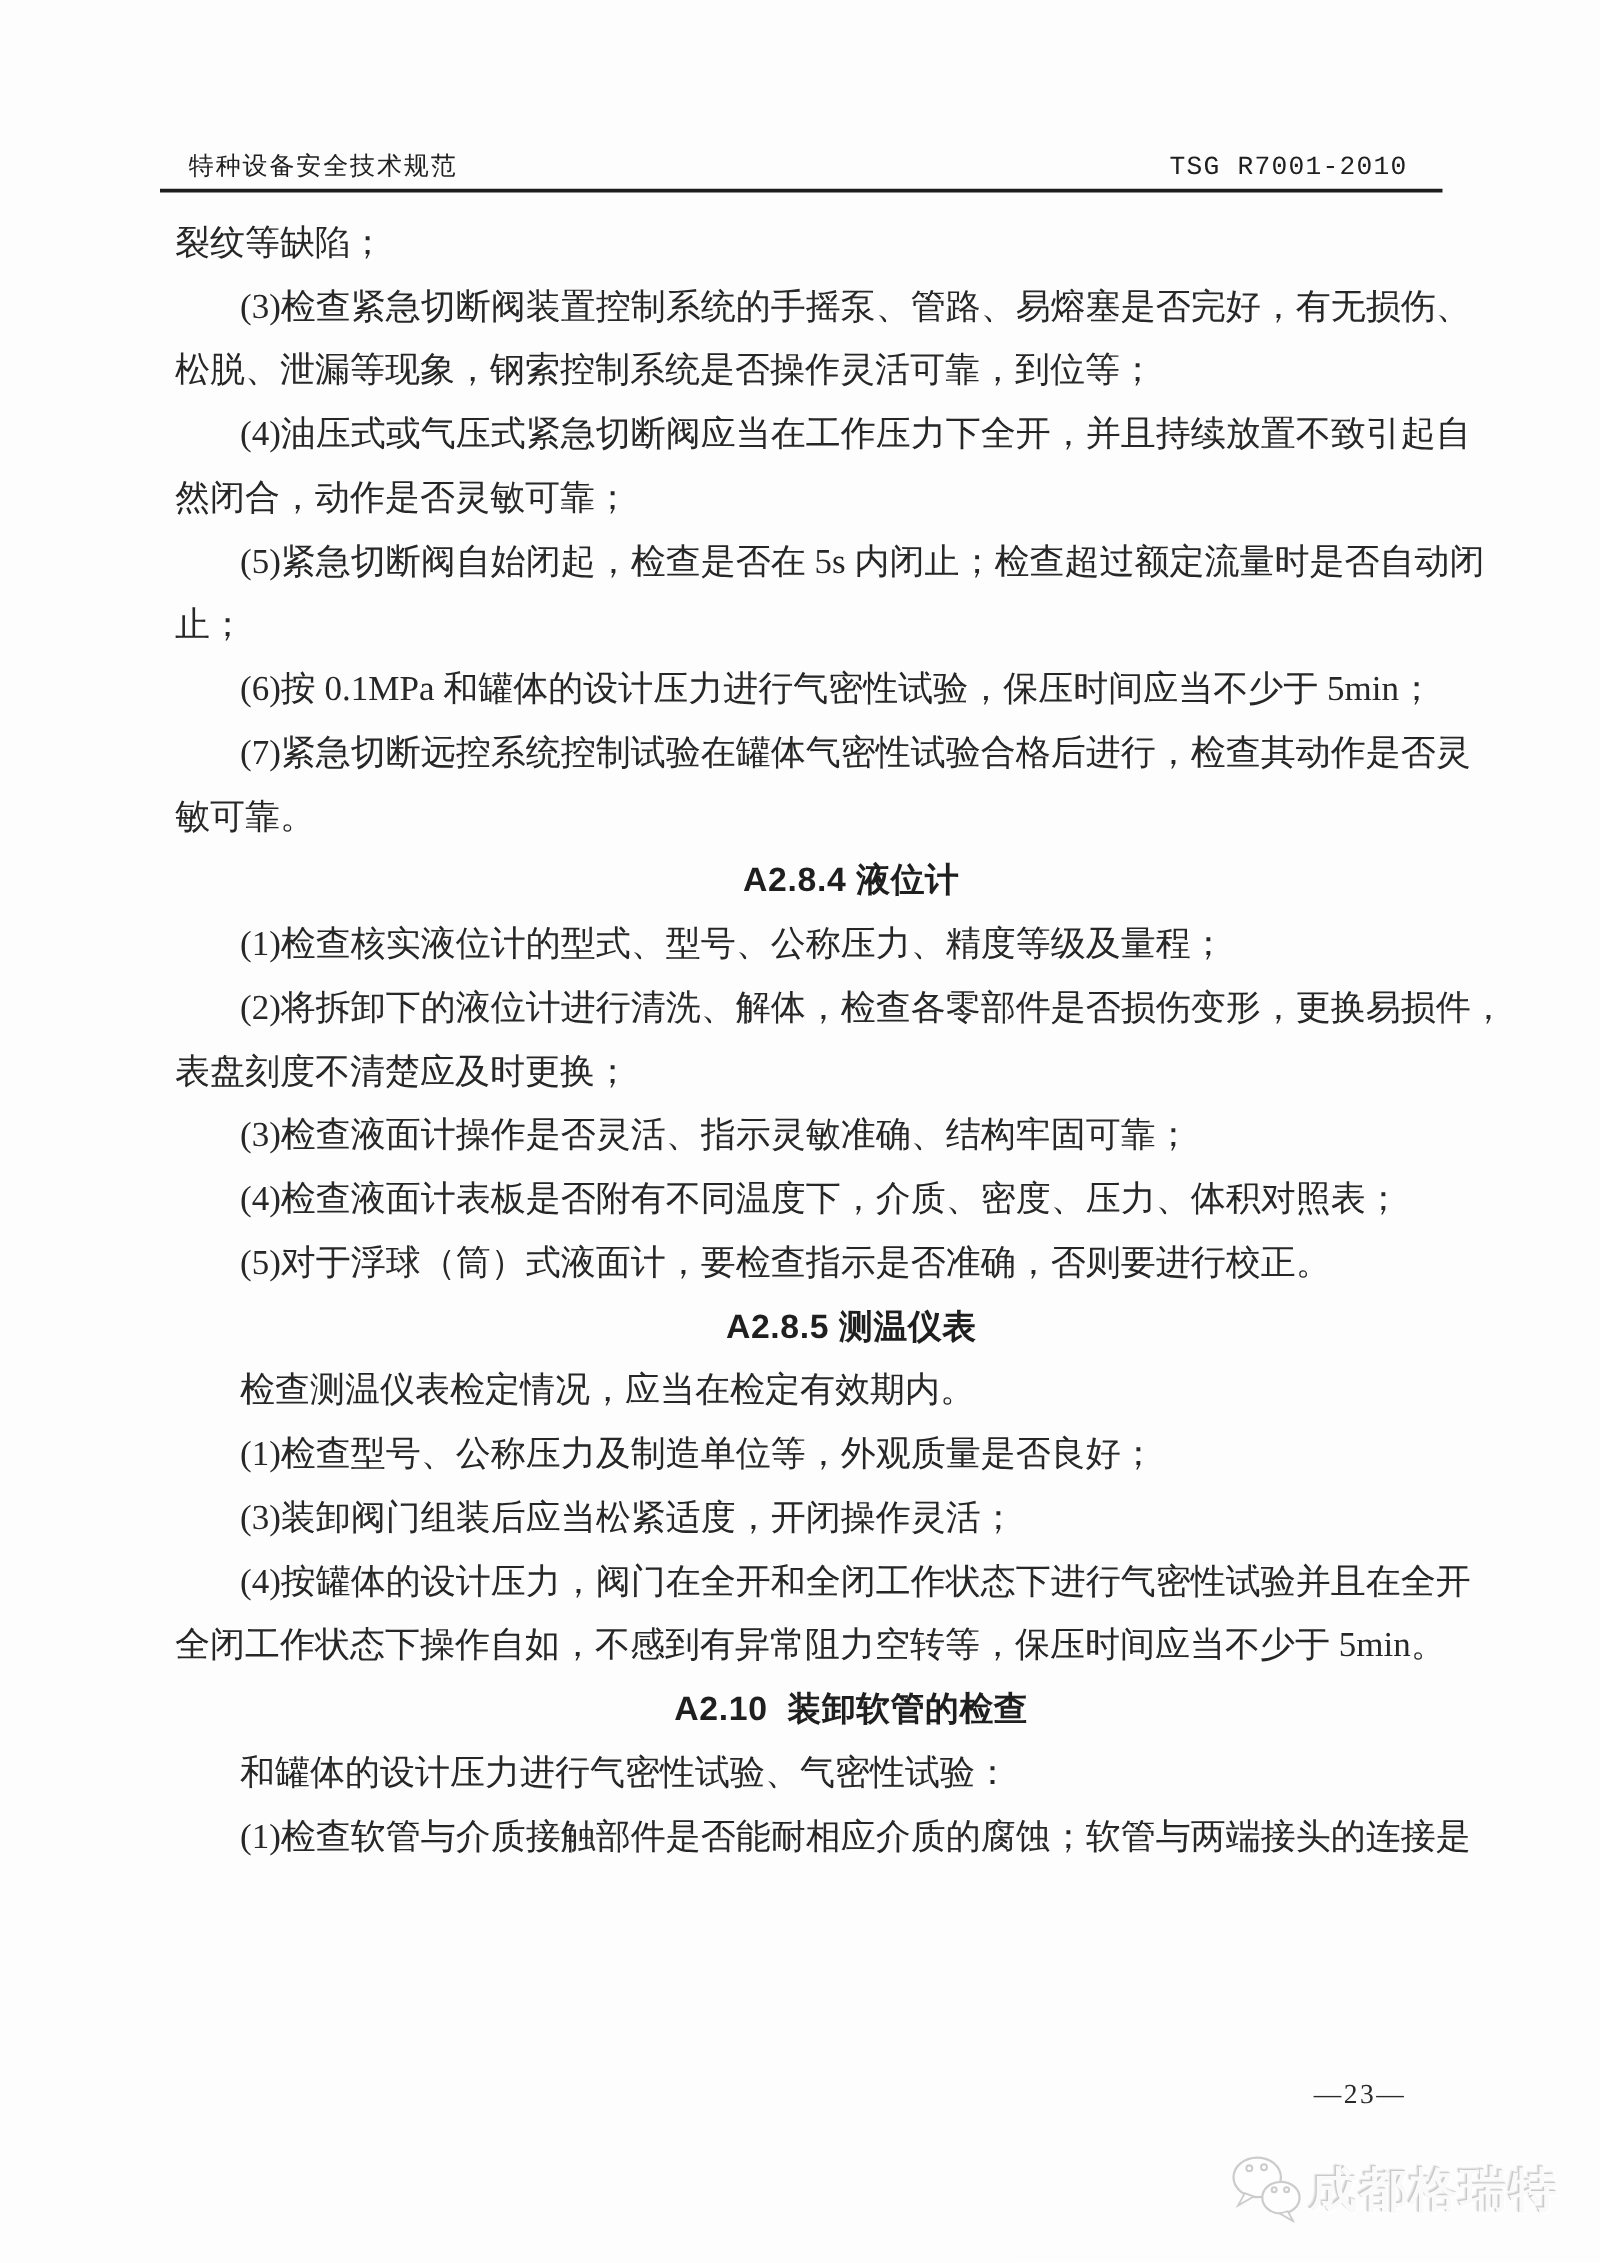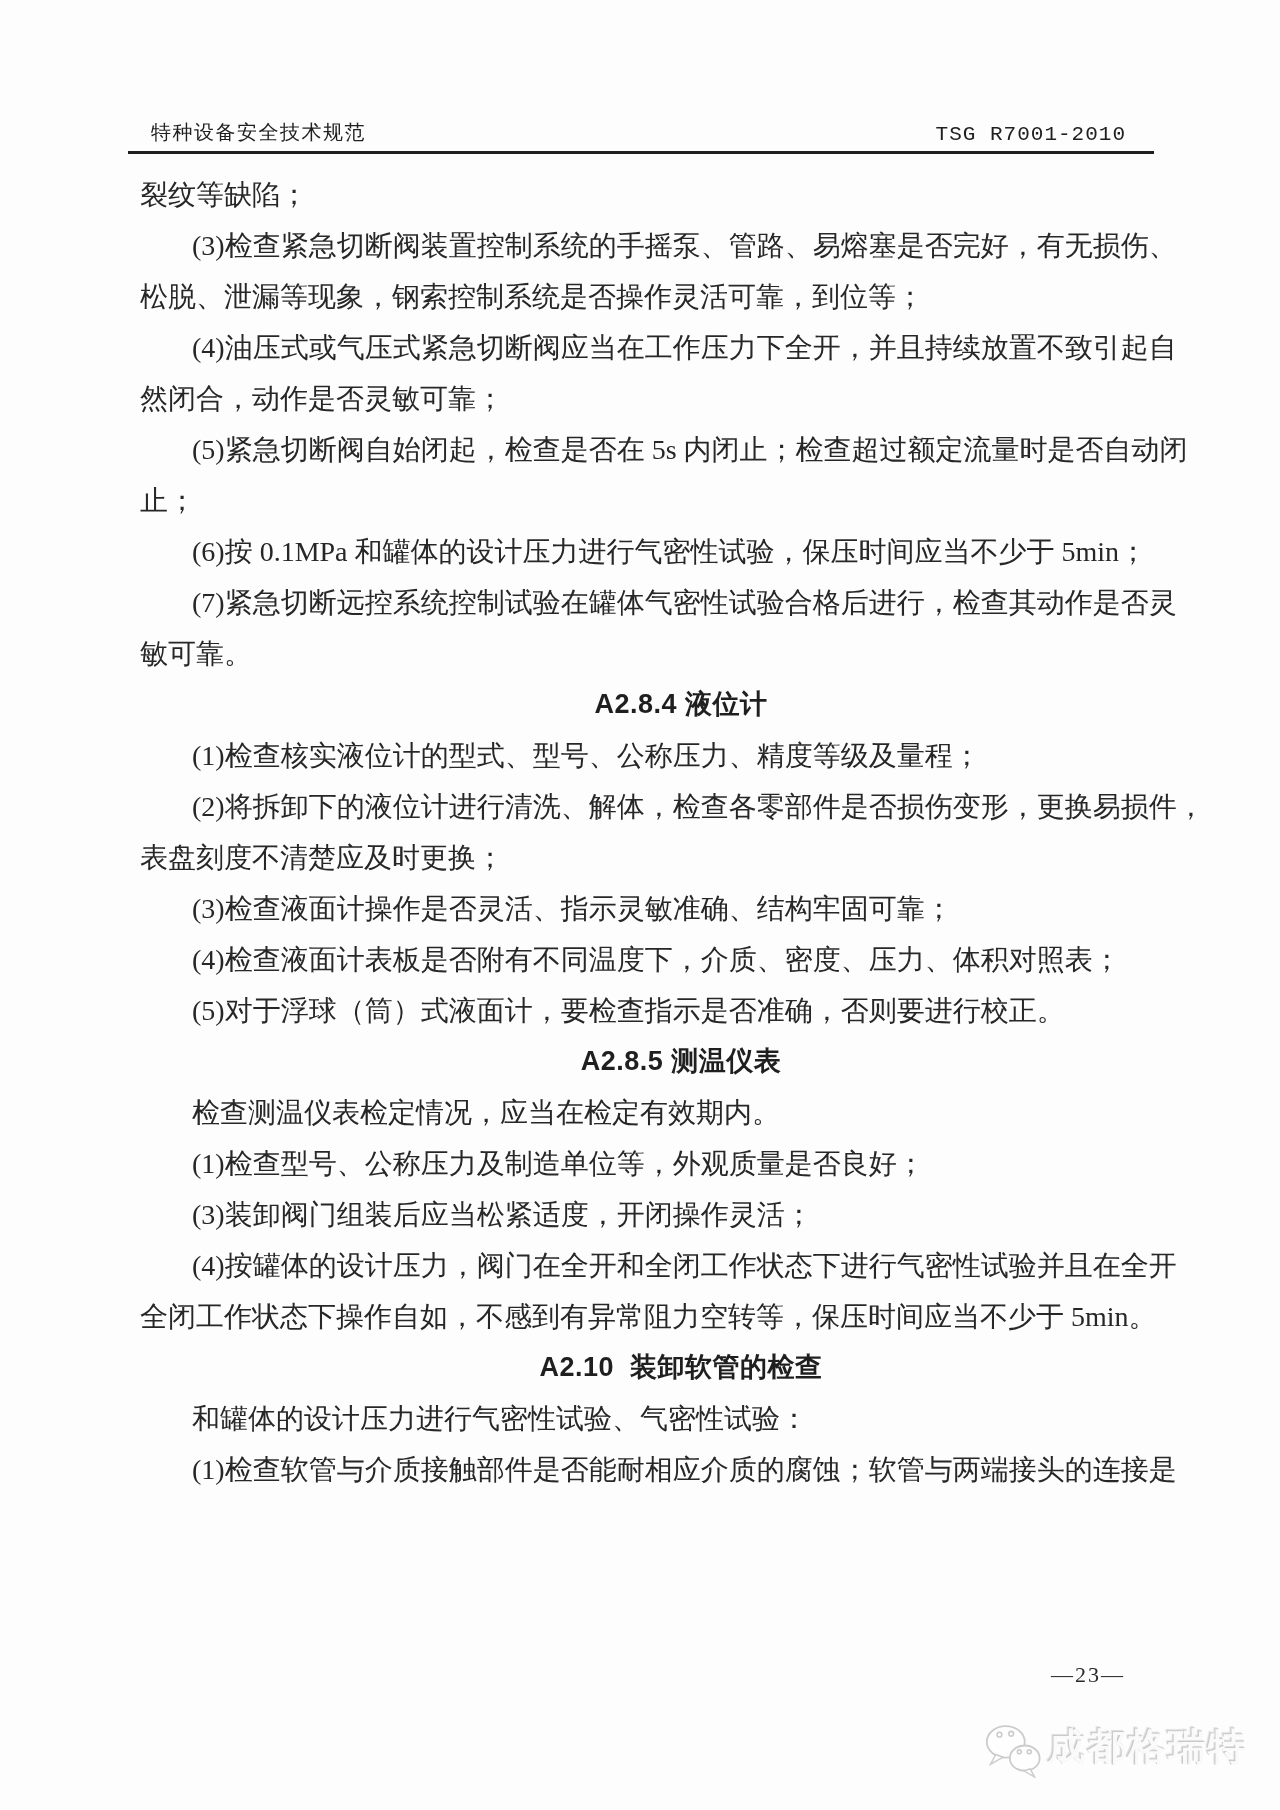--- a/index.html
+++ b/index.html
@@ -58,21 +58,21 @@
   .page-num {
     position: absolute;
     top: 1662px; right: 155px;
     font-size: 22px; letter-spacing: 2px;
     color: #2a2a2a;
   }
   
   .watermark {
     position: absolute;
     top: 1722px; right: 32px;
-    display: flex; align-items: flex-start;
+    display: flex; align-items: flex-end;
     gap: 6px;
   }
   .wm-text {
     font-family: "Liberation Sans", "DejaVu Sans", sans-serif;
     font-size: 38px; letter-spacing: 2px;
     color: #fafafa;
     text-shadow: -1px -1px 0 #c9c9c9, -2px -2px 1px #dedede, 1px 1px 0 #ffffff;
     font-weight: 600;
   }
   .wm-icon { display: block; }

